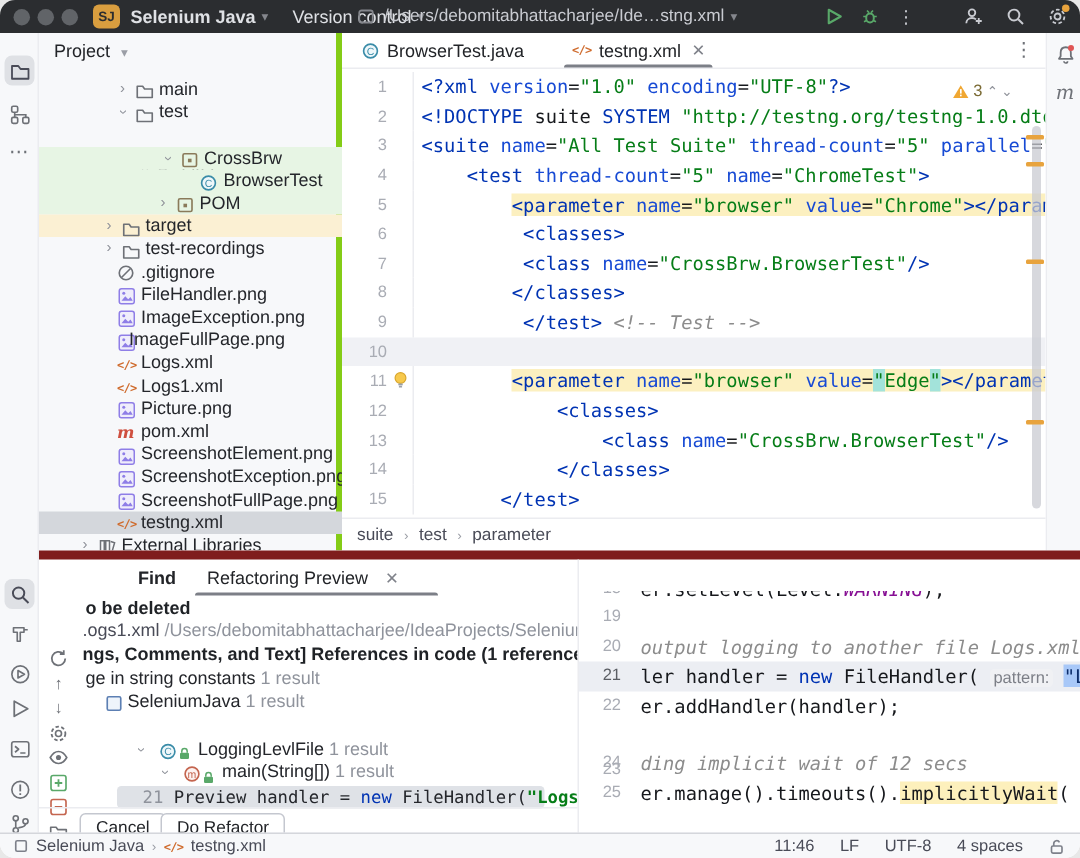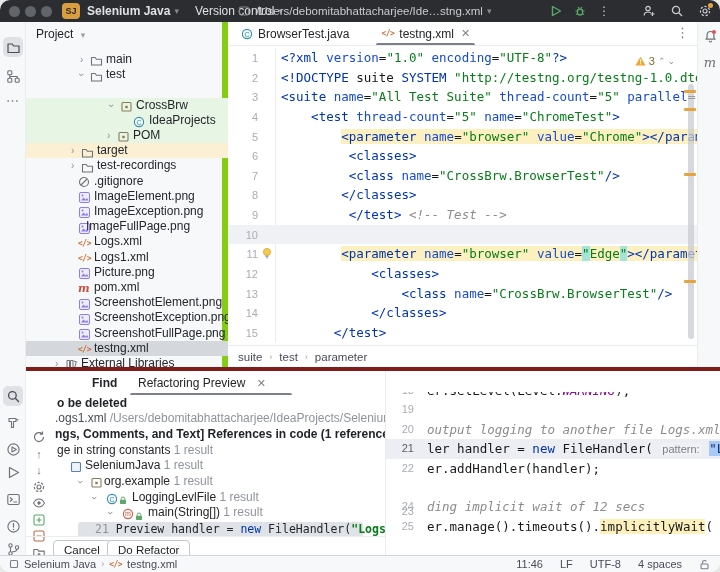--- a/index.html
+++ b/index.html
@@ -23,21 +23,21 @@
   .tb-runs{position:absolute;left:550px;top:0;height:22px;display:flex;align-items:center;gap:12px;}
 
   
   .left-strip{position:absolute;left:0;top:22px;width:26px;height:533px;background:#f7f8fa;border-right:1px solid #ebecf0;}
   .strip-btn{position:absolute;left:3px;width:20px;height:20px;border-radius:5px;display:flex;align-items:center;justify-content:center;}
   .strip-btn.active{background:#dfe1e5;}
   .right-strip{position:absolute;left:697px;top:22px;width:23px;height:345px;background:#f7f8fa;border-left:1px solid #ebecf0;}
   .maven-m{font-family:"DejaVu Serif",serif;font-style:italic;color:#6e7177;font-size:13px;}
 
   
-  .project-panel{position:absolute;left:26px;top:22px;width:202px;height:345px;background:#f7f8fa;border-right:6px solid #84cc16;}
+  .project-panel{position:absolute;left:26px;top:22px;width:202px;height:345px;background:#f7f8fa;border-right:4px solid #84cc16;}
   .pp-header{height:24px;line-height:24px;padding-left:10px;font-size:12px;color:#222428;}
   .pp-header .tb-chev{color:#9b9ea6;}
   .ptree{position:absolute;left:0;top:24px;width:202px;height:321px;overflow:hidden;font-size:12px;}
   .trow{position:absolute;left:0;width:202px;height:15.2px;line-height:15.2px;white-space:nowrap;}
   .trow.hl-green{background:#e7f5e4;}
   .trow.hl-yellow{background:#fbf0d3;}
   .trow.hl-selected{background:#d4d7dc;}
   .trow .chev{position:absolute;color:#8f929a;font-size:10px;top:0;}
   .trow .ticon{position:absolute;top:1px;}
   .trow .tlabel{position:absolute;top:0;color:#24262b;}
@@ -65,21 +65,21 @@
   .tk-hint{background:#f0f1f4;color:#7c7f87;border-radius:3px;font-size:11px;padding:0 2px;font-family:"Liberation Sans",sans-serif;}
   .inspection{position:absolute;right:20px;top:9px;display:flex;align-items:center;gap:3px;font-size:11px;color:#7a6a33;}
   .insp-chev{color:#8f929a;font-size:9px;letter-spacing:2px;}
   .scrollbar{position:absolute;left:460px;top:38px;width:6px;height:255px;background:#c9cbd2;border-radius:3px;opacity:.75;}
   .stick{position:absolute;left:456px;width:12px;height:3px;background:#e8a33d;border-radius:1px;}
   .crumbs{position:absolute;left:0;top:323px;width:469px;height:22px;border-top:1px solid #ebecf0;
           font-size:11.5px;color:#494b57;display:flex;align-items:center;padding-left:10px;gap:7px;}
   .crumb-sep{color:#9b9ea6;font-size:9px;}
 
   
-  .bottom-panel{position:absolute;left:26px;top:367px;width:694px;height:188px;background:#fff;border-top:4px solid #7f1d1d;}
+  .bottom-panel{position:absolute;left:26px;top:367px;width:694px;height:188px;background:#fff;border-top:6px solid #7f1d1d;}
   .bp-tabs{position:absolute;left:0;top:0;width:694px;height:24px;font-size:12px;}
   .bp-tab{position:absolute;top:0;height:24px;line-height:24px;color:#222428;}
   .bp-tab .underline{position:absolute;left:-8px;right:-26px;bottom:0;height:2.5px;background:#7c7f87;border-radius:2px 2px 0 0;}
   .find-toolbar{position:absolute;left:0;top:24px;width:26px;height:164px;}
   .ft-btn{position:absolute;left:3px;width:20px;height:18px;display:flex;align-items:center;justify-content:center;color:#6e7177;}
   .find-rows{position:absolute;left:26px;top:24px;width:333px;height:144px;overflow:hidden;font-size:12px;}
   .frow{position:absolute;left:0;width:333px;height:15.7px;line-height:15.7px;white-space:nowrap;}
   .frow .chev{position:absolute;color:#8f929a;font-size:10px;}
   .frow .ticon{position:absolute;top:1px;}
   .frow .content{position:absolute;top:0;}
@@ -287,21 +287,21 @@
             </span></span>
           <span class="tlabel" style="left:110px">CrossBrw</span>
         </div>
         <div class="trow hl-green" style="top: 66.8px;">
           <span class="ticon" style="left:107px"><span class="icon ">
               <svg width="12" height="12" viewBox="0 0 12 12">
                 <circle cx="6" cy="6" r="4.6" fill="#eef7fa" stroke="#3a8ca8" stroke-width="1.1"></circle>
                 <text x="6" y="8.6" text-anchor="middle" font-size="7" fill="#3a8ca8" font-family="Liberation Sans">C</text>
               </svg>
             </span></span>
-          <span class="tlabel" style="left:123px">IdeaProjects</span>
+          <span class="tlabel" style="left:123px">BrowserTest</span>
         </div>
         <div class="trow hl-green" style="top: 82px;">
           <span class="chev" style="left:81px;">›</span>
           <span class="ticon" style="left:91px"><span class="icon ">
               <svg width="13" height="13" viewBox="0 0 13 13">
                 <rect x="2" y="2.5" width="9" height="8.5" rx="1" fill="none" stroke="#8a7a5a" stroke-width="1.1"></rect>
                 <rect x="5.3" y="5.8" width="2.4" height="2.4" fill="#8a7a5a"></rect>
               </svg>
             </span></span>
           <span class="tlabel" style="left:107px">POM</span>
@@ -334,21 +334,21 @@
           <span class="tlabel" style="left:68px">.gitignore</span>
         </div>
         <div class="trow" style="top: 142.8px;">
           <span class="ticon" style="left:52px"><span class="icon ">
               <svg width="13" height="13" viewBox="0 0 13 13">
                 <rect x="1.5" y="1.5" width="10" height="10" rx="1.5" fill="#efedfb" stroke="#8f7ee7" stroke-width="1"></rect>
                 <path d="M3 9.5 l2.5-3 2 2 1.5-1.5 1.5 2.5 Z" fill="#8f7ee7"></path>
                 <circle cx="4.5" cy="4.5" r="1" fill="#8f7ee7"></circle>
               </svg>
             </span></span>
-          <span class="tlabel" style="left:68px">ImageElement.png</span>
+          <span class="tlabel" style="left:68px">FileHandler.png</span>
         </div>
         <div class="trow" style="top: 158px;">
           <span class="ticon" style="left:52px"><span class="icon ">
               <svg width="13" height="13" viewBox="0 0 13 13">
                 <rect x="1.5" y="1.5" width="10" height="10" rx="1.5" fill="#efedfb" stroke="#8f7ee7" stroke-width="1"></rect>
                 <path d="M3 9.5 l2.5-3 2 2 1.5-1.5 1.5 2.5 Z" fill="#8f7ee7"></path>
                 <circle cx="4.5" cy="4.5" r="1" fill="#8f7ee7"></circle>
               </svg>
             </span></span>
           <span class="tlabel" style="left:68px">ImageException.png</span>
@@ -638,30 +638,20 @@
         <div class="frow" style="top: 47.6px;">
           <span class="content " style="left:5px"><span class="fk-n">ge in string constants</span><span class="fk-g">  1 result</span></span>
         </div>
         <div class="frow" style="top: 63.3px;">
           <span class="ticon" style="left:18px"><span class="icon ">
               <svg width="12" height="12" viewBox="0 0 12 12">
                 <rect x="1.5" y="1.5" width="9" height="9" rx="1" fill="#eef4fb" stroke="#5c7fb3" stroke-width="1.1"></rect>
               </svg>
             </span></span>
           <span class="content " style="left:33px"><span class="fk-n">SeleniumJava</span><span class="fk-g">  1 result</span></span>
-        </div>
-        <div class="frow" style="top: 79px;">
-          <span class="chev" style="left:26px;transform:rotate(90deg)">›</span>
-          <span class="ticon" style="left:38px"><span class="icon ">
-              <svg width="13" height="13" viewBox="0 0 13 13">
-                <rect x="2" y="2.5" width="9" height="8.5" rx="1" fill="none" stroke="#8a7a5a" stroke-width="1.1"></rect>
-                <rect x="5.3" y="5.8" width="2.4" height="2.4" fill="#8a7a5a"></rect>
-              </svg>
-            </span></span>
-          <span class="content " style="left:52px"><span class="fk-n">org.example</span><span class="fk-g">  1 result</span></span>
         </div>
         <div class="frow" style="top: 94.7px;">
           <span class="chev" style="left:40px;transform:rotate(90deg)">›</span>
           <span class="ticon" style="left:54px"><span class="icon ">
               <svg width="12" height="12" viewBox="0 0 12 12">
                 <circle cx="6" cy="6" r="4.6" fill="#eef7fa" stroke="#3a8ca8" stroke-width="1.1"></circle>
                 <text x="6" y="8.6" text-anchor="middle" font-size="7" fill="#3a8ca8" font-family="Liberation Sans">C</text>
               </svg>
             </span></span>
           <span class="ticon" style="left:67px;top:3px"><span class="icon ">

